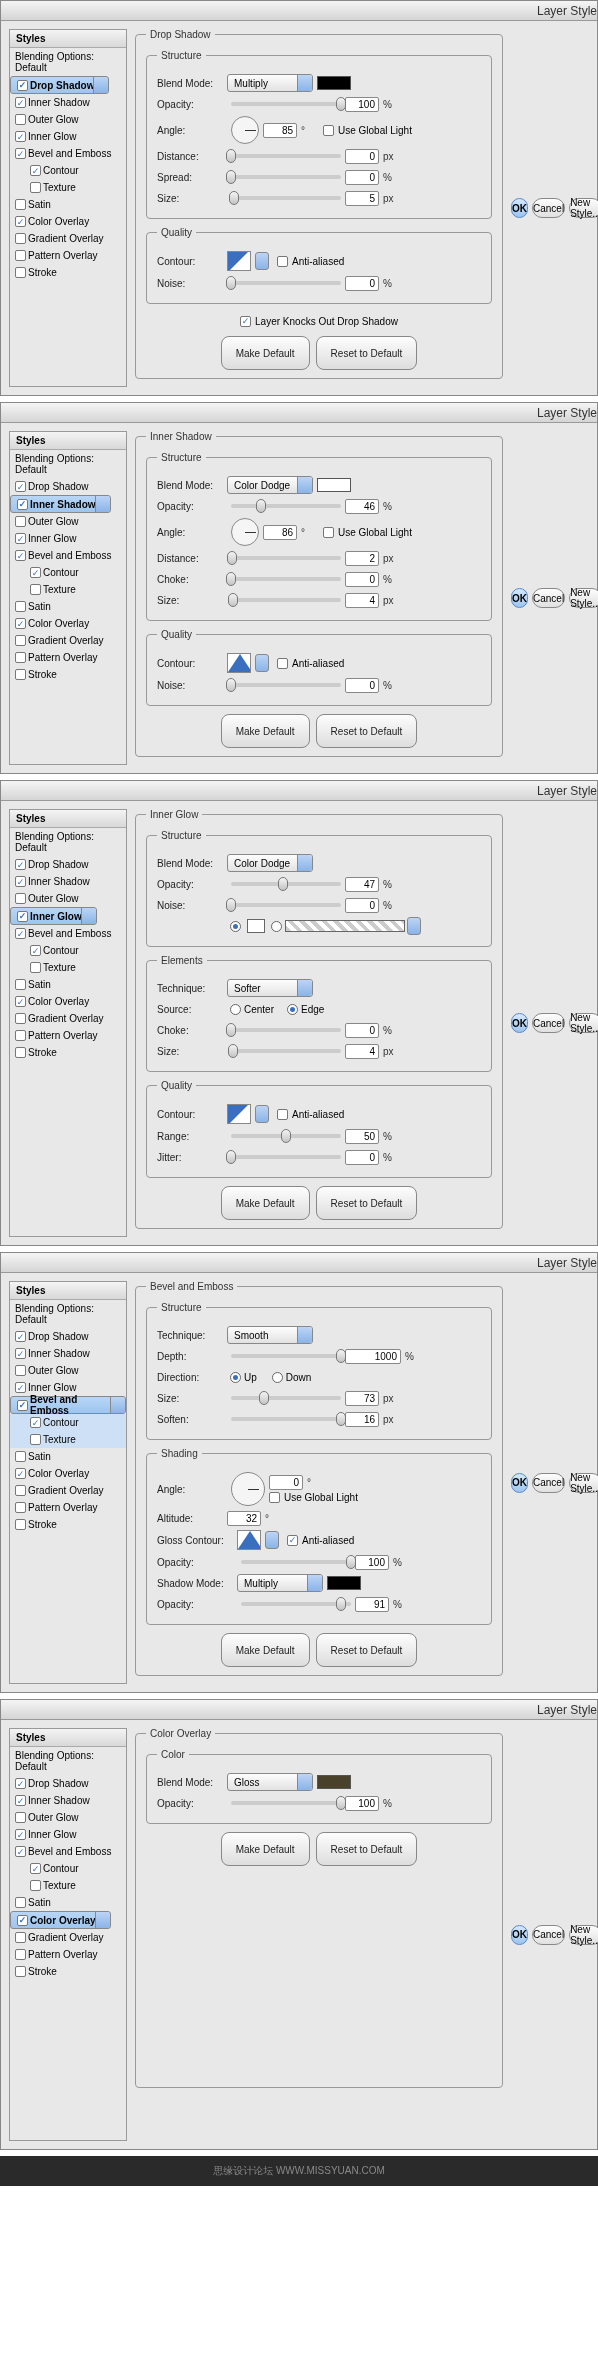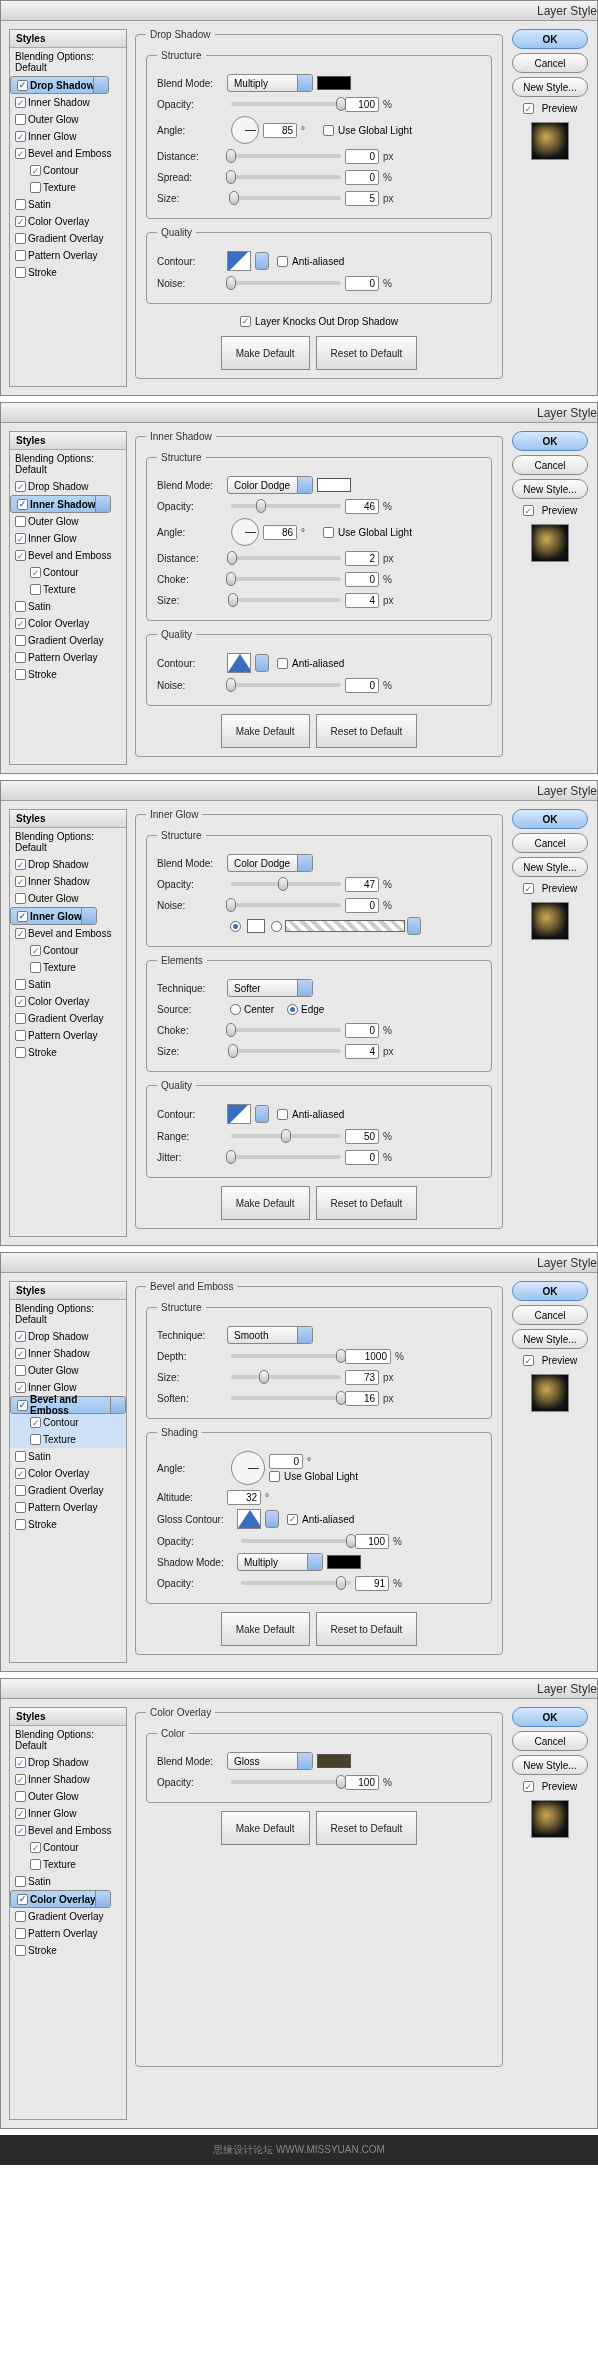--- a/index.html
+++ b/index.html
@@ -28,22 +28,22 @@
 .num{width:34px;height:15px;border:1px solid #888;background:#fff;text-align:right;padding:0 3px;border-radius:2px;display:inline-flex;align-items:center;justify-content:flex-end;font-size:10px}
 .unit{width:18px;padding-left:4px;color:#333}
 .angle{width:28px;height:28px;border:1px solid #888;border-radius:50%;background:#f5f5f5;position:relative;margin:0 4px}
 .angle::after{content:"";position:absolute;left:50%;top:50%;width:11px;height:1px;background:#333;transform-origin:left}
 .contour{width:24px;height:20px;border:1px solid #888;background:linear-gradient(135deg,#3a6fbf 48%,#fff 52%);margin-right:2px}
 .contour.tri{background:#fff;position:relative;overflow:hidden}
 .contour.tri::after{content:"";position:absolute;left:0;bottom:0;border-left:12px solid transparent;border-right:12px solid transparent;border-bottom:18px solid #3a6fbf}
 .radio{width:11px;height:11px;border:1px solid #666;border-radius:50%;background:#fff;display:inline-flex;align-items:center;justify-content:center;margin:0 3px}
 .radio.on::after{content:"";width:5px;height:5px;background:#3a6fbf;border-radius:50%}
 .btn-row{display:flex;gap:6px;justify-content:center;margin-top:6px}
-.btn{height:20px;background:linear-gradient(#fdfdfd,#ddd);border:1px solid #888;border-radius:0;padding:16px 14px;display:inline-flex;align-items:center;justify-content:center;font-size:10px;color:#222;min-width:86px}
-.right{width:78px;display:flex;flex-direction:column;gap:4px;align-items:center}
+.btn{height:20px;background:linear-gradient(#fdfdfd,#ddd);border:1px solid #888;border-radius:8px;padding:16px 14px;display:inline-flex;align-items:center;justify-content:center;font-size:10px;color:#222;min-width:86px}
+.right{width:78px;display:flex;flex-direction:row;gap:4px;align-items:center}
 .rbtn{width:76px;height:20px;border:1px solid #888;border-radius:10px;background:linear-gradient(#fdfdfd,#e0e0e0);display:flex;align-items:center;justify-content:center}
 .rbtn.pri{background:linear-gradient(#d6e8ff,#9dc5ef);border-color:#5a88c8;font-weight:bold}
 .prev-row{display:flex;align-items:center;gap:8px;margin-top:2px}
 .thumb{width:38px;height:38px;border:1px solid #888;margin-top:4px;background:radial-gradient(circle at 40% 40%,#cfa850,#1a1a1a 70%);box-shadow:inset 0 0 8px #000}
 .dropbtn{width:14px;height:18px;background:linear-gradient(#bcd4f5,#8ab4e8);border:1px solid #888;border-radius:3px;margin-left:2px}
 .halfswatch{width:18px;height:14px;border:1px solid #666;margin:0 3px}
 .grad{width:120px;height:12px;border:1px solid #666;background:repeating-linear-gradient(45deg,#ccc 0 4px,#fff 4px 8px)}
 .footer{background:#2a2a2a;color:#888;text-align:center;padding:8px;font-size:10px}
 </style>
 </head>
@@ -580,22 +580,30 @@
               <legend>Structure</legend>
     <div class="row">
                 <span class="lbl">Technique:</span>
                 <span class="sel">Smooth</span>
               </div>
     <div class="row">
                 <span class="lbl">Depth:</span>
                 <span class="sld">
                   <span class="th" style="left:100%"></span>
                 </span>
-                <span class="num" style="width:46px">1000</span>
-                <span class="unit">%</span>
+                <span class="num" style="width:56px">1000</span>
+                <span class="unit">%</span>
+              </div>
+    <div class="row">
+                <span class="lbl">Direction:</span>
+                <span class="radio on"></span>
+                <span>Up</span>
+                <span style="width:12px"></span>
+                <span class="radio"></span>
+                <span>Down</span>
               </div>
     <div class="row">
                 <span class="lbl">Size:</span>
                 <span class="sld">
                   <span class="th" style="left:30%"></span>
                 </span>
                 <span class="num">73</span>
                 <span class="unit">px</span>
               </div>
     <div class="row">

